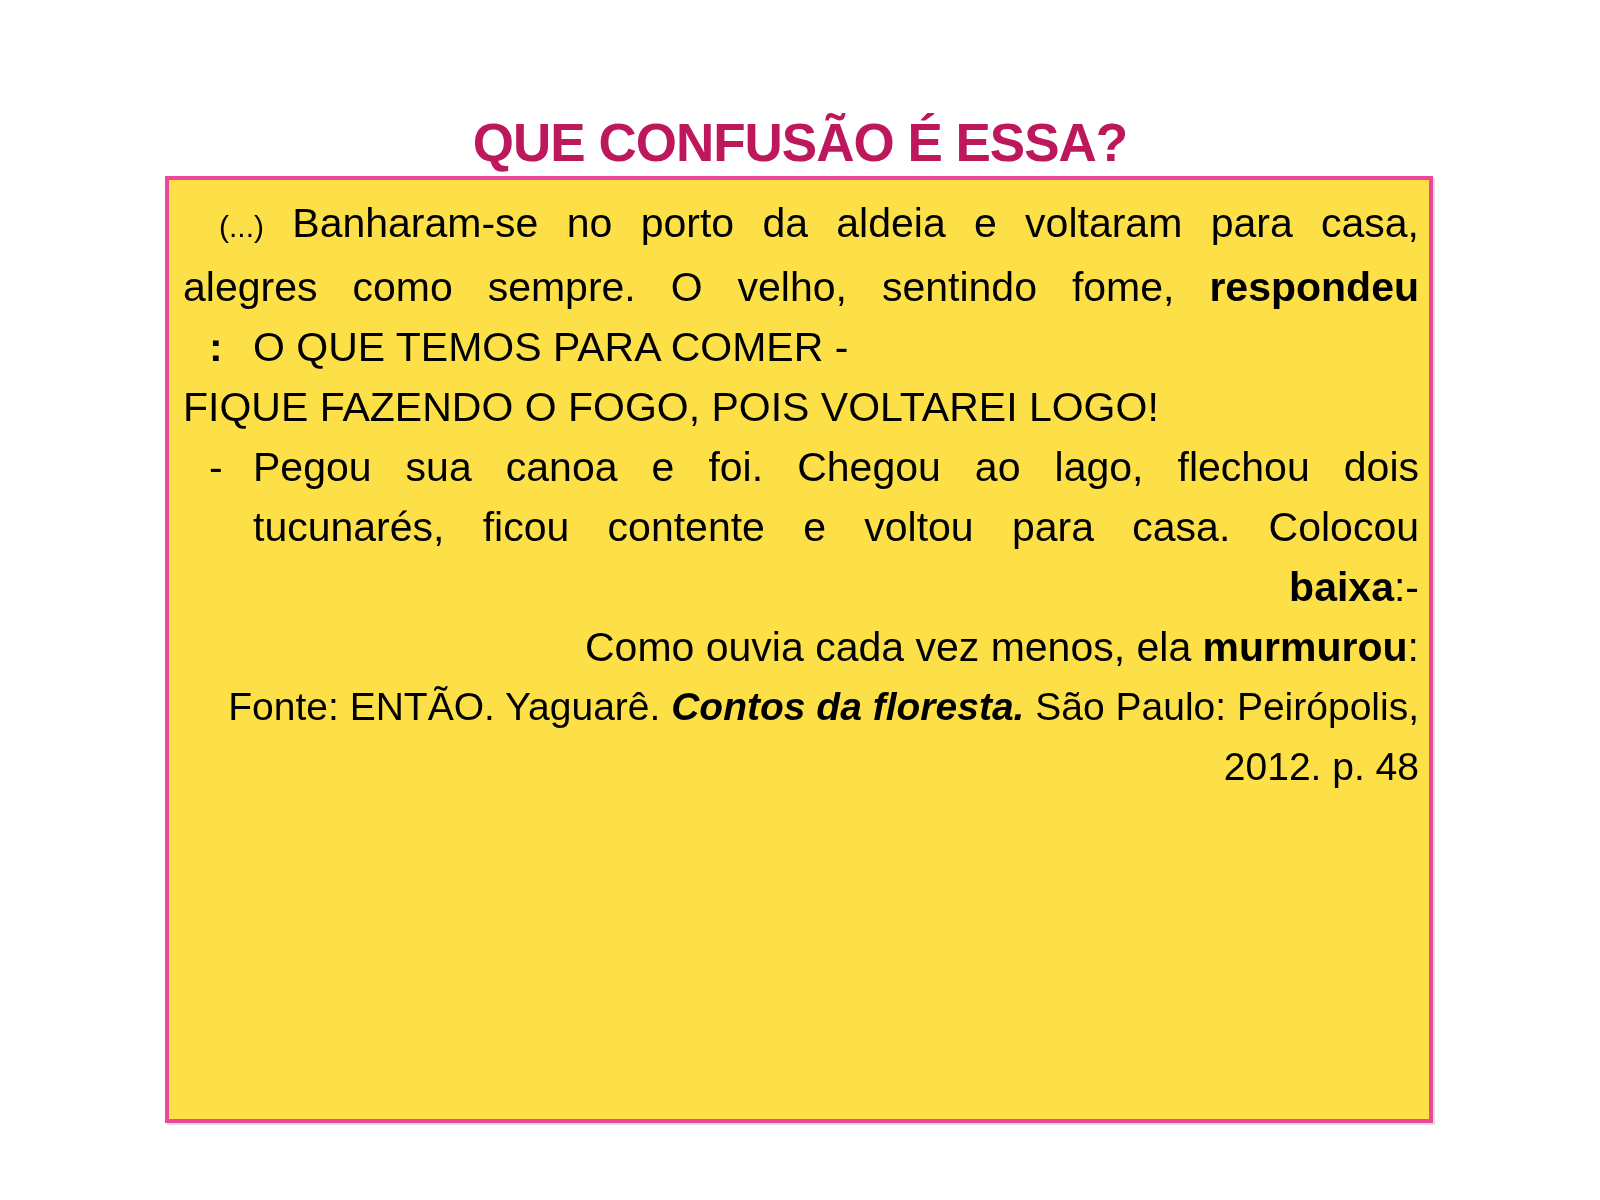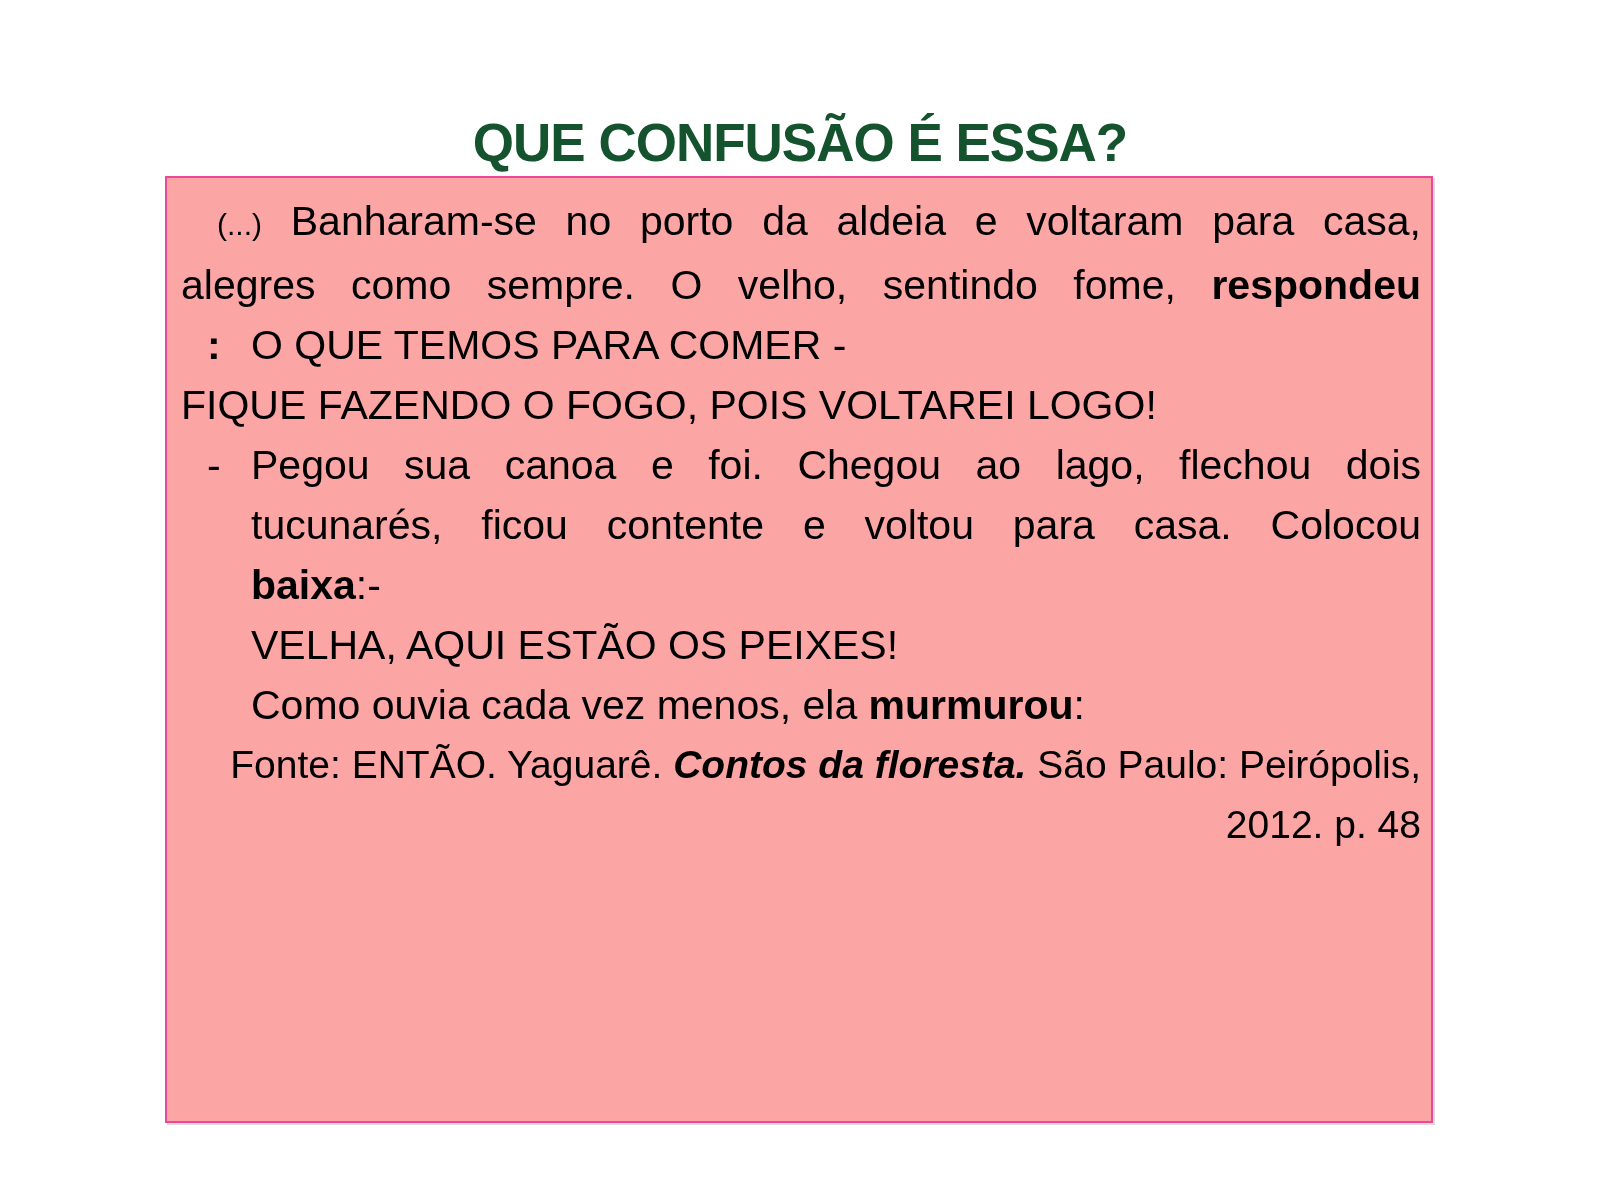--- a/index.html
+++ b/index.html
@@ -20,46 +20,46 @@
     position: absolute;
     top: 114px;
     left: 0;
     width: 100%;
     margin: 0;
     text-align: center;
     font-size: 53px;
     line-height: 58px;
     font-weight: 700;
     letter-spacing: -1px;
-    color: #14532d;
+    color: #be185d;
   }
   .textbox {
     position: absolute;
     left: 165px;
     top: 176px;
     width: 1268px;
     height: 947px;
     box-sizing: border-box;
-    border: 2px solid #ec4899;
+    border: 4px solid #ec4899;
     box-shadow: 2px 2px 0 #dcdcdc;
-    background: #fca5a5;
+    background: #fde047;
     padding: 13px 10px 0 14px;
   }
   .ln {
     font-size: 41px;
     line-height: 60px;
     text-align: left;
     white-space: normal;
   }
   .jlast {
     text-align: justify;
     text-align-last: justify;
   }
   .ind1 { text-indent: 36px; }
-  .ind  { padding-left: 70px; }
+  .ind  { padding-left: 70px; text-align: right; }
   .b { font-weight: 700; }
   .i { font-style: italic; }
   .small { font-size: 30px; }
   .blt {
     display: inline-block;
     margin-left: 26px;
     width: 44px;
     text-indent: 0;
   }
   .blt.q {
@@ -91,21 +91,20 @@
 
     <div class="ln">FIQUE FAZENDO O FOGO, POIS VOLTAREI LOGO!</div>
 
     <div class="ln jlast"><span class="blt">-</span><span>Pegou sua canoa e foi. Chegou ao lago, flechou dois</span></div>
 
     <div class="ln jlast ind">tucunarés, ficou contente e voltou para casa. Colocou</div>
 
 
     <div class="ln ind"><span class="b">baixa</span><span>:-</span></div>
 
-    <div class="ln ind">VELHA, AQUI ESTÃO OS PEIXES!</div>
 
     <div class="ln ind"><span>Como ouvia cada vez menos, ela </span><span class="b">murmurou</span><span>:</span></div>
 
 
     <div class="ln src"><span>Fonte: ENTÃO. Yaguarê. </span><span class="b i">Contos da floresta.</span><span> São Paulo: Peirópolis,</span></div>
 
     <div class="ln src">2012. p. 48</div>
 
   </div>
 </div>

